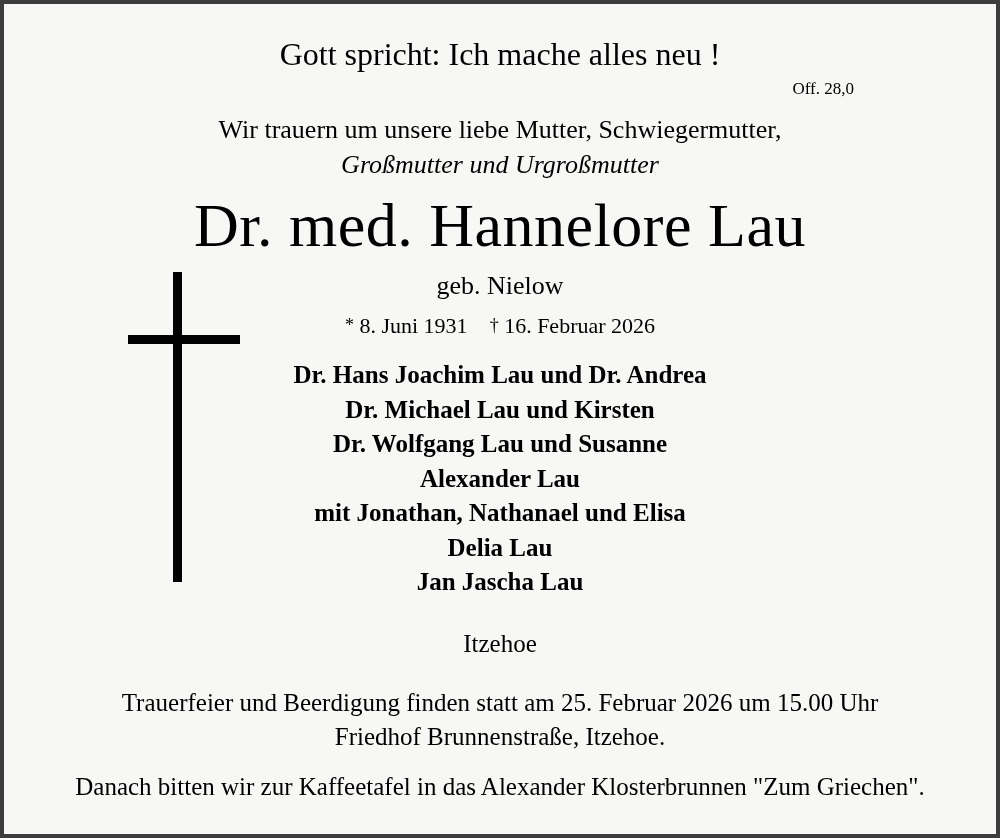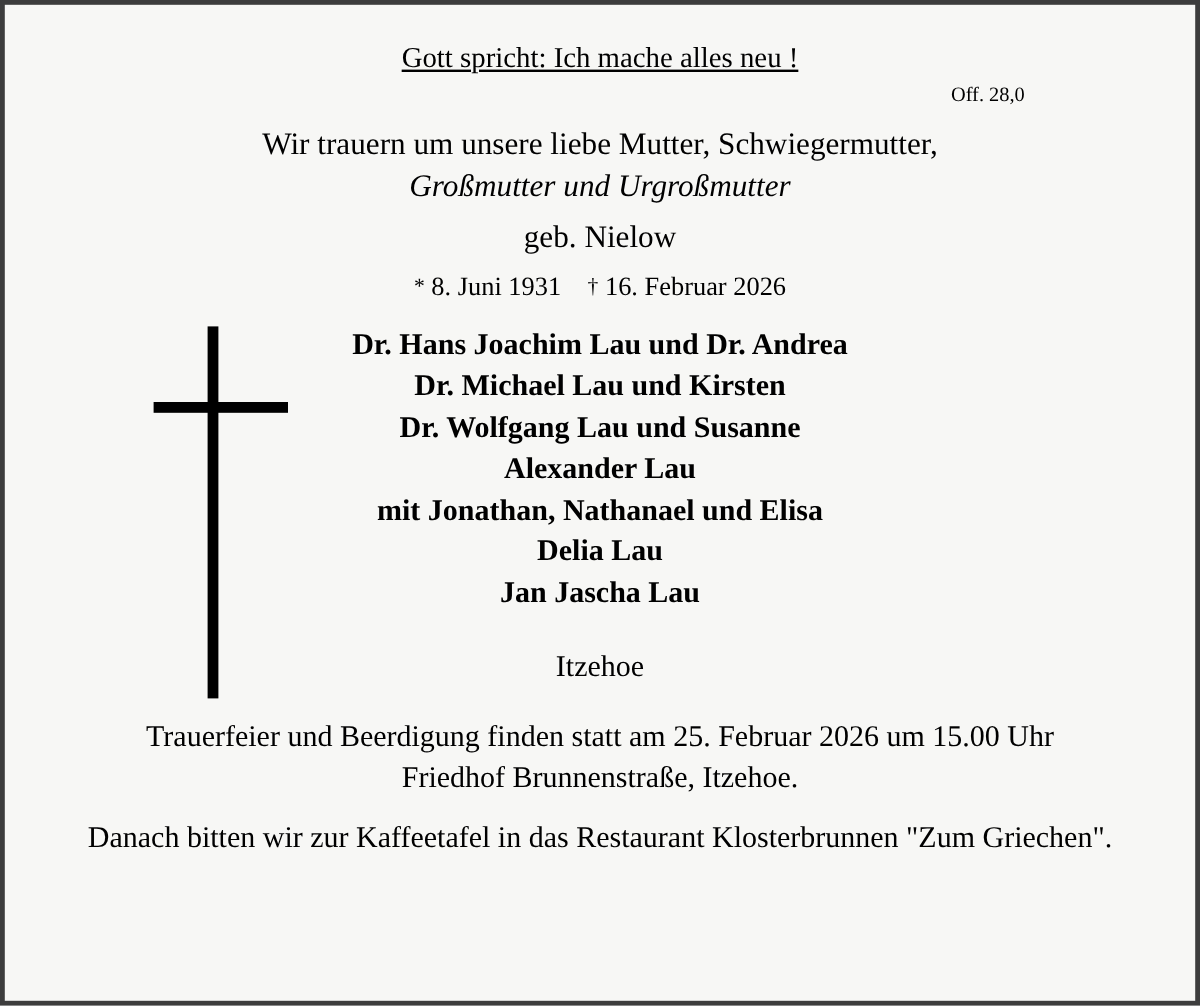--- a/index.html
+++ b/index.html
@@ -21,23 +21,22 @@
     height: 838px;
     background: #f7f7f5;
     border: 4px solid #3d3d3d;
     padding: 22px 56px 10px 56px;
   }
   .line {
     text-align: center;
     line-height: 1.28;
   }
   .verse {
-    font-size: 24px;
+    font-size: 32px;
     margin-top: 8px;
-    text-decoration: underline;
   }
   .verse-ref {
     text-align: right;
     font-size: 17px;
     margin-top: 4px;
     padding-right: 86px;
   }
   .intro {
     font-size: 26px;
     margin-top: 14px;
@@ -125,20 +124,21 @@
     <div class="v"></div>
     <div class="h"></div>
   </div>
 
   <div class="line verse">Gott spricht: Ich mache alles neu !</div>
   <div class="verse-ref">Off. 28,0</div>
 
   <div class="line intro">Wir trauern um unsere liebe Mutter, Schwiegermutter,</div>
   <div class="line intro2">Großmutter und Urgroßmutter</div>
 
+  <div class="line name">Dr. med. Hannelore Lau</div>
   <div class="line born-name">geb. Nielow</div>
 
   <div class="line dates">
     <span class="sym">*</span>
     <span>8. Juni 1931</span>
     &nbsp;&nbsp;
     <span class="sym">†</span>
     <span>16. Februar 2026</span>
   </div>
 
@@ -151,16 +151,16 @@
     <div class="family-line">Delia Lau</div>
     <div class="family-line">Jan Jascha Lau</div>
   </div>
 
   <div class="line city">Itzehoe</div>
 
   <div class="footer">
     <div class="footer-line">Trauerfeier und Beerdigung finden statt am 25. Februar 2026 um 15.00 Uhr</div>
     <div class="footer-line">Friedhof Brunnenstraße, Itzehoe.</div>
     <div class="footer-gap"></div>
-    <div class="footer-line">Danach bitten wir zur Kaffeetafel in das Restaurant Klosterbrunnen "Zum Griechen".</div>
+    <div class="footer-line">Danach bitten wir zur Kaffeetafel in das Alexander Klosterbrunnen "Zum Griechen".</div>
   </div>
 
 </div>
 
 </body></html>

